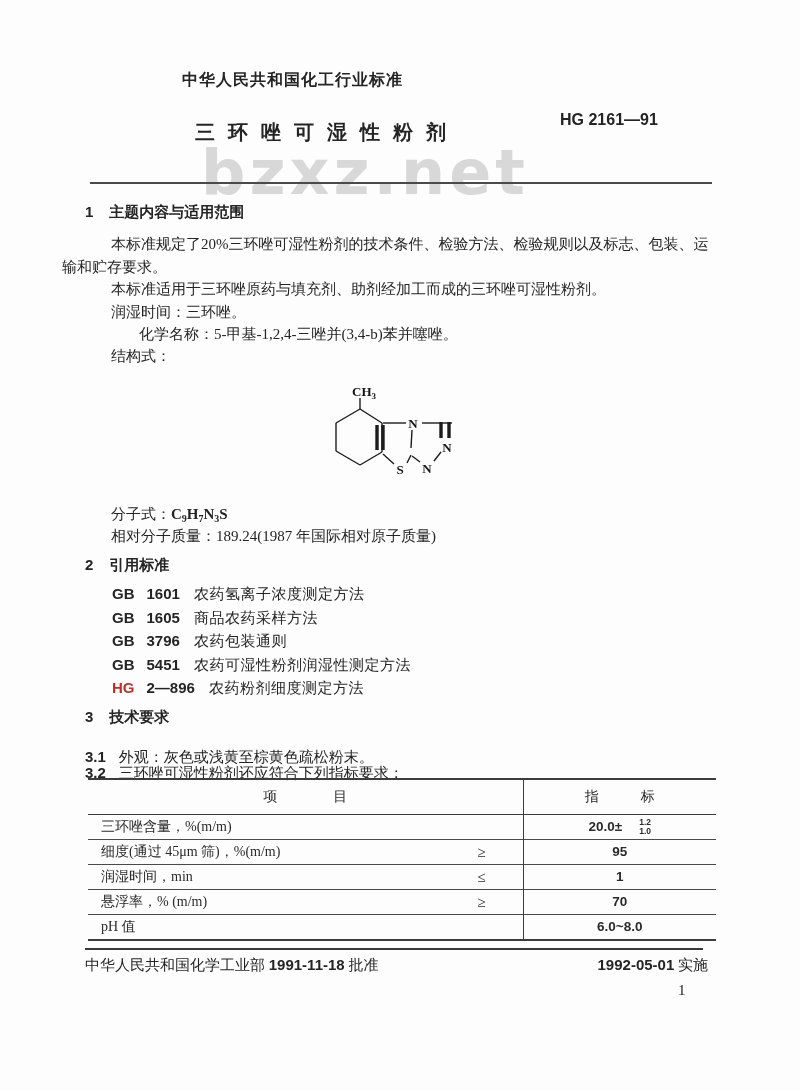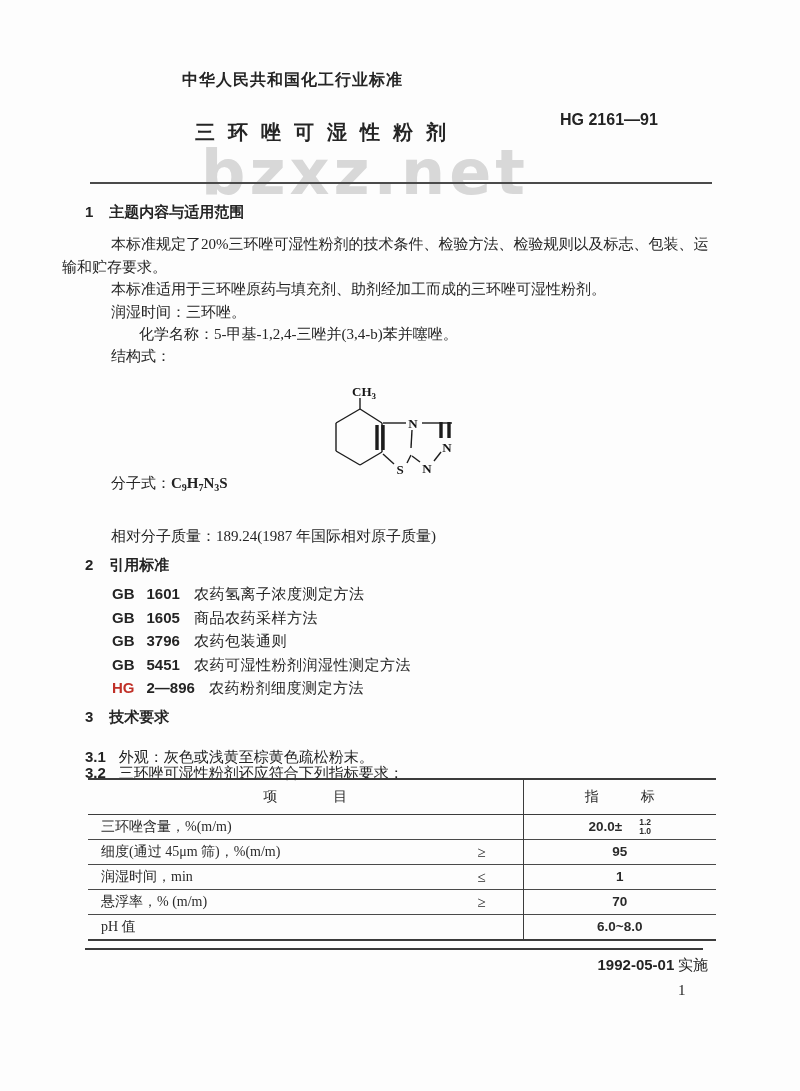--- a/index.html
+++ b/index.html
@@ -110,21 +110,21 @@
     <line class="bond" x1="441" y1="452" x2="434" y2="461"></line>
     <line class="bond" x1="420" y1="462" x2="412" y2="456"></line>
 
     <text class="atom" x="352" y="396"><tspan>CH</tspan><tspan class="atom-sub" dy="3">3</tspan></text>
     <text class="atom" x="413" y="428" text-anchor="middle">N</text>
     <text class="atom" x="447" y="452" text-anchor="middle">N</text>
     <text class="atom" x="427" y="473" text-anchor="middle">N</text>
     <text class="atom" x="400" y="474" text-anchor="middle">S</text>
   </svg>
 
-  <div class="abs formula-line" style="left:111px; top:475px;">
+  <div class="abs formula-line" style="left:111px; top:506px;">
     <span>分子式：</span><span class="frun">C</span><span class="frun sub">9</span><span class="frun">H</span><span class="frun sub">7</span><span class="frun">N</span><span class="frun sub">3</span><span class="frun">S</span>
   </div>
   <div class="abs para" style="left:111px; top:525px;">相对分子质量：189.24(1987 年国际相对原子质量)</div>
 
   <div class="abs sec-heading" style="left:85px; top:556px;">
     <span class="sec-num num">2</span><span>引用标准</span>
   </div>
 
   <div class="abs refs">
 
@@ -230,18 +230,21 @@
           </td>
           <td>
             <span class="val">6.0~8.0</span>
           </td>
         </tr>
 
     </tbody>
   </table>
 
   <div class="abs footer-rule"></div>
+  <div class="abs footer-left">
+    <span>中华人民共和国化学工业部 </span><b class="num">1991-11-18</b><span> 批准</span>
+  </div>
   <div class="abs footer-right">
     <b class="num">1992-05-01</b><span> 实施</span>
   </div>
   <div class="abs page-num">1</div>
 
 </div>
 
 </body></html>

